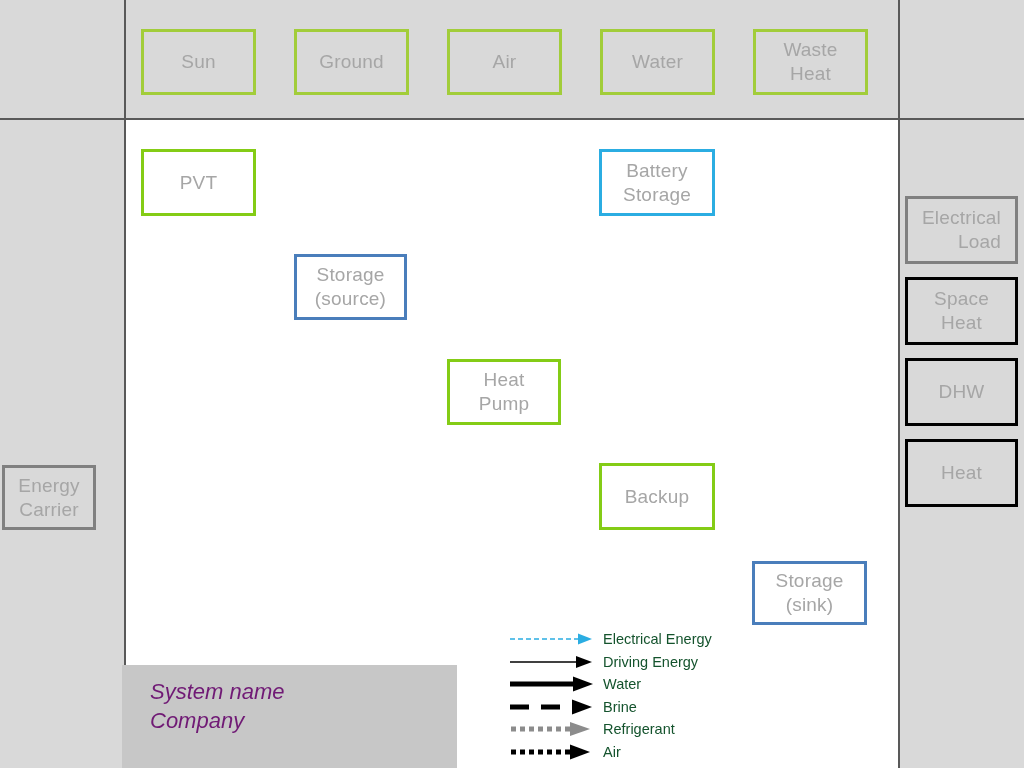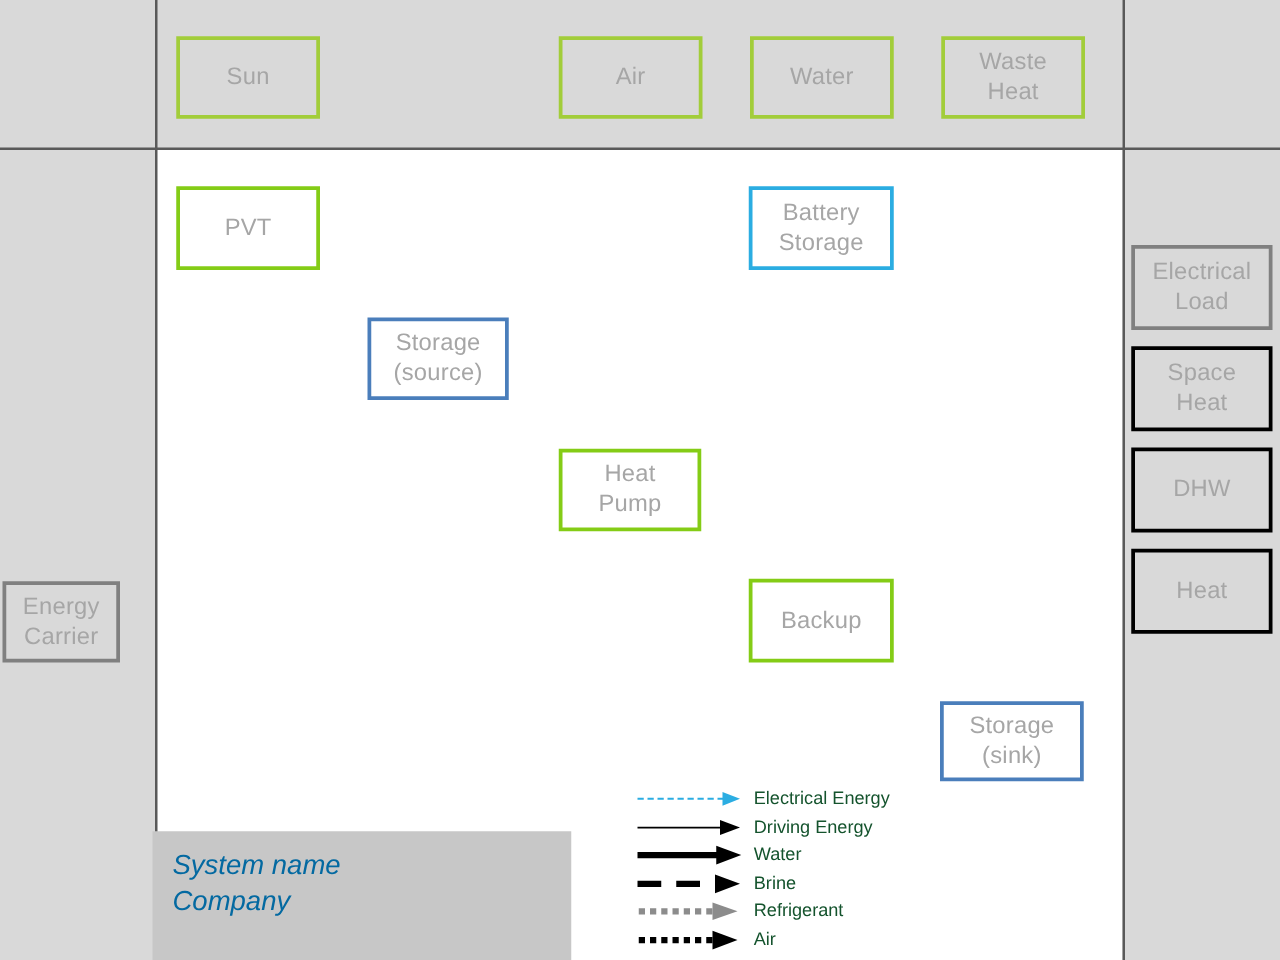--- a/index.html
+++ b/index.html
@@ -67,23 +67,24 @@
     top: 665px;
     width: 335px;
     height: 103px;
     background: #c7c7c7;
     box-sizing: border-box;
     padding: 12px 0 0 16px;
   }
   #title-block .line {
     font-style: italic;
     font-size: 22px;
-    color: #0369a1;
+    color: #701a75;
     line-height: 1.32;
     white-space: pre;
+    margin-left: 12px;
   }
 
   
   #legend {
     position: absolute;
     left: 508px;
     top: 628px;
     width: 300px;
   }
   .legend-row {
@@ -113,29 +114,30 @@
 <div id="canvas">
 
   <div class="panel panel-left"></div>
   <div class="panel panel-right"></div>
   <div class="panel panel-top"></div>
   <div class="divider div-h-top"></div>
   <div class="divider div-v-left"></div>
   <div class="divider div-v-right"></div>
 
   <div class="node b-green" style="left:141px;  top:29px; width:115px; height:66px;">Sun</div>
+  <div class="node b-green" style="left:294px;  top:29px; width:115px; height:66px;">Ground</div>
   <div class="node b-green" style="left:447px;  top:29px; width:115px; height:66px;">Air</div>
   <div class="node b-green" style="left:600px;  top:29px; width:115px; height:66px;">Water</div>
   <div class="node b-green" style="left:753px;  top:29px; width:115px; height:66px; white-space:pre-line;">Waste
 Heat</div>
 
   <div class="node b-gray" style="left:2px; top:465px; width:94px; height:65px; white-space:pre-line;">Energy
 Carrier</div>
 
-  <div class="node b-gray" style="left:905px; top:196px; width:113px; height:68px; white-space:pre-line;">Electrical
+  <div class="node b-gray" style="left:905px; top:196px; width:113px; height:68px; white-space:pre-line;text-align:right;">Electrical
 Load</div>
   <div class="node b-red" style="left:905px; top:277px; width:113px; height:68px; white-space:pre-line;">Space
 Heat</div>
   <div class="node b-red" style="left:905px; top:358px; width:113px; height:68px; white-space:pre-line;">DHW</div>
   <div class="node b-red" style="left:905px; top:439px; width:113px; height:68px; white-space:pre-line;">Heat</div>
 
   <div class="node b-orange on-white" style="left:141px; top:149px; width:115px; height:67px;">PVT</div>
 
   <div class="node b-cyan on-white" style="left:599px; top:149px; width:116px; height:67px; white-space:pre-line;">Battery
 Storage</div>

